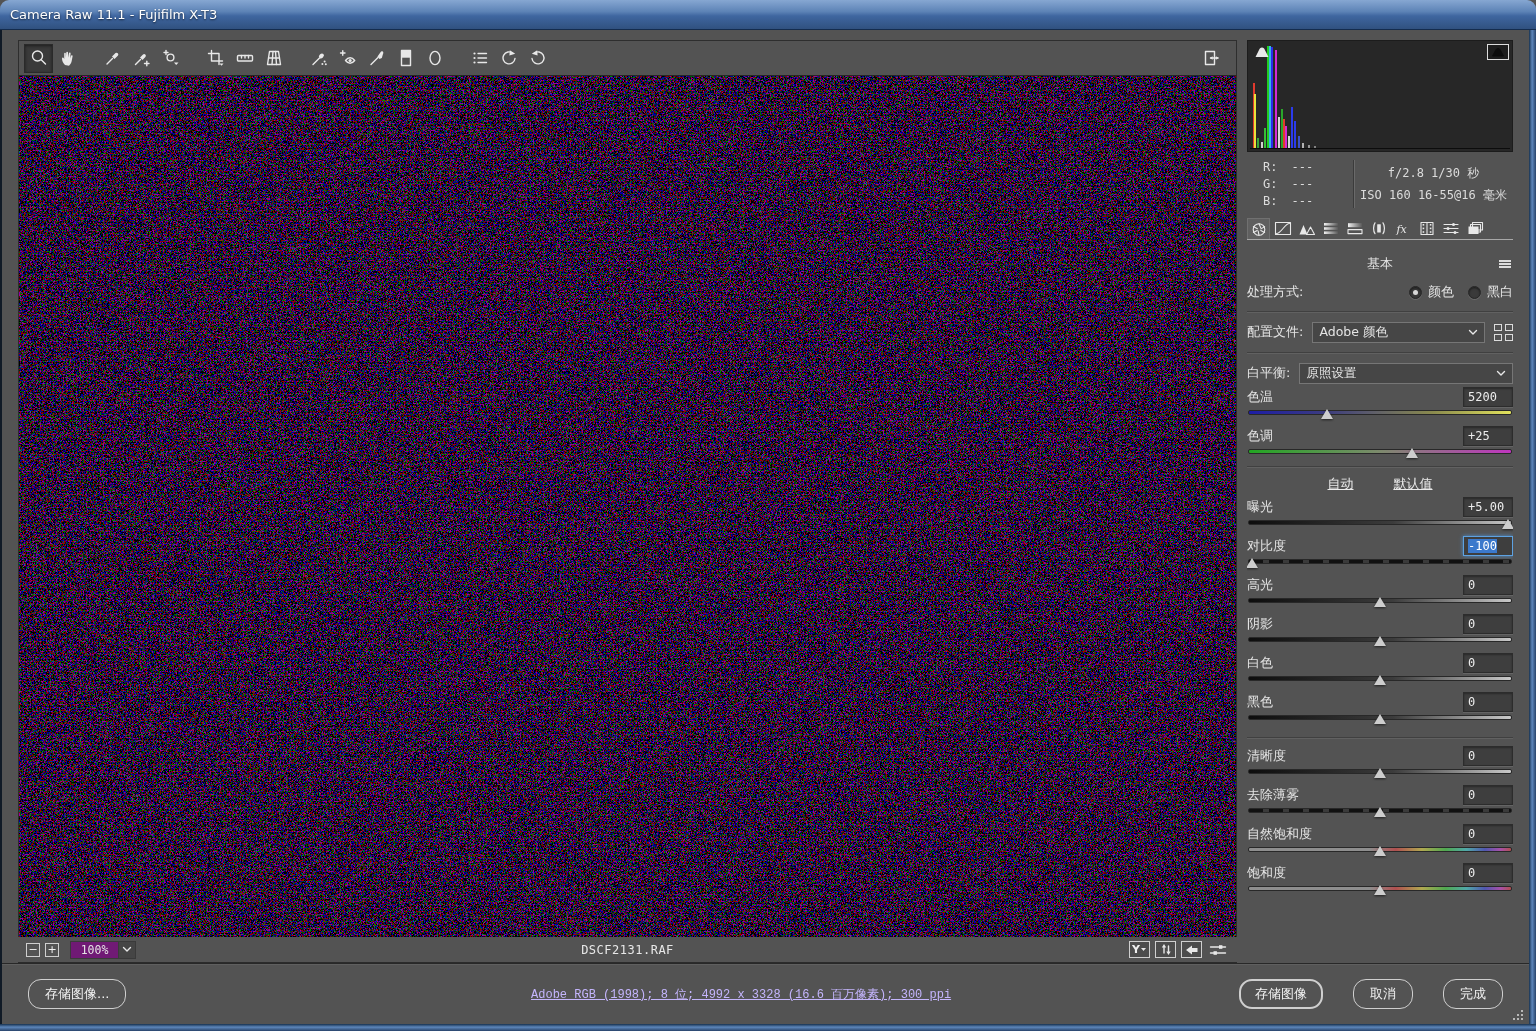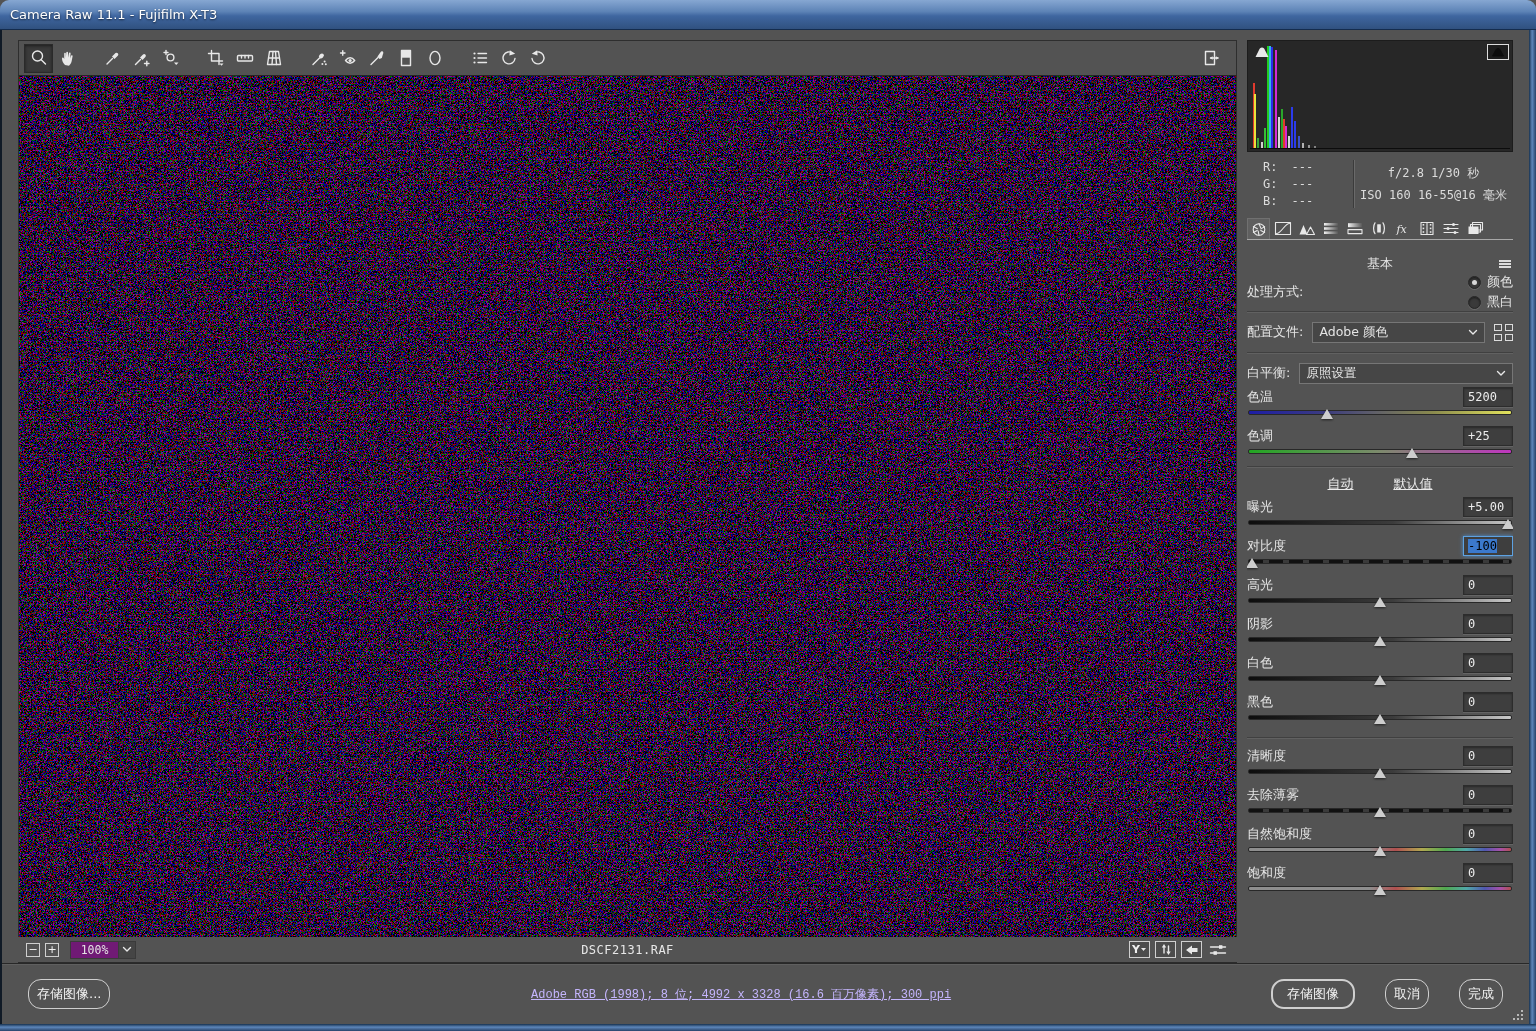--- a/index.html
+++ b/index.html
@@ -80,21 +80,21 @@
   .panel-header { position:relative; height:20px; display:flex; align-items:center; justify-content:center;
     font-size:13px; margin-top:14px; }
   .panel-menu-icon { position:absolute; right:2px; top:6px; width:12px; height:8px;
     border-top:2px solid #dcdcdc; border-bottom:2px solid #dcdcdc; }
   .panel-menu-icon::after { content:""; display:block; margin-top:1px; height:2px; background:#dcdcdc; }
 
   .panel-body { flex:1; font-size:13px; overflow:hidden; padding-top:6px; }
   .hdivider { height:1px; background:#404040; box-shadow:0 1px 0 #616161; margin:7px 0; }
 
   .row-treatment { display:flex; align-items:center; height:24px; }
-  .radio-group { margin-left:auto; display:flex; align-items:flex-start; gap:2px;flex-direction:column; }
+  .radio-group { margin-left:auto; display:flex; align-items:flex-start; gap:14px; }
   .radio-item { display:flex; align-items:center; gap:6px; }
   .radio { width:13px; height:13px; border-radius:50%; background:#3a3a3a; border:1px solid #262626;
     box-shadow:inset 0 1px 2px rgba(0,0,0,.55), 0 1px 0 rgba(255,255,255,.14); position:relative; }
   .radio.sel::after { content:""; position:absolute; left:3px; top:3px; width:5px; height:5px;
     border-radius:50%; background:#d9d9d9; }
 
   .row-select { display:flex; align-items:center; gap:9px; height:26px; }
   .select { flex:1; height:21px; background:#464646; border:1px solid #767676; display:flex;
     align-items:center; padding:0 6px; font-size:12.5px; position:relative; }
   .select .sel-val { flex:1; white-space:nowrap; overflow:hidden; }
@@ -105,37 +105,37 @@
 
   .links-row { display:flex; justify-content:center; gap:40px; height:20px; align-items:center; margin:2px 0 2px; }
   .link { text-decoration:underline; color:#eaeaea; }
 
   .slider-row { margin-bottom:5px; }
   .slider-top { display:flex; align-items:center; justify-content:space-between; height:21px; }
   .valbox { width:50px; height:20px; background:#3e3e3e; border:1px solid #2c2c2c;
     box-shadow:inset 0 1px 2px rgba(0,0,0,.35), 0 1px 0 rgba(255,255,255,.10);
     font-family:"DejaVu Sans Mono",monospace; font-size:12px; color:#ececec; padding:2px 4px 0; }
   .valbox.focused { border-color:#5da2e2; box-shadow:0 0 4px rgba(80,150,220,.9); }
-  .valbox .seltext { background:#3b79cc; color:#000000; }
+  .valbox .seltext { background:#3b79cc; color:#ffffff; }
   .trackwrap { position:relative; height:13px; }
   .track { position:absolute; left:1px; right:1px; top:3px; height:5px; border:1px solid #282828; border-radius:2px; }
   .track.t-dark { background:linear-gradient(90deg,#0d0d0d,#3c3c3c 55%,#c9c9c9); }
   .track.t-dash { background:repeating-linear-gradient(90deg,#111 0 14px,#3a3a3a 14px 20px); }
   .track.t-temp { background:linear-gradient(90deg,#1d1da6 0%,#3d3d7e 30%,#8a8a4e 70%,#e2e25c 100%); }
   .track.t-tint { background:linear-gradient(90deg,#22a622 0%,#7d8a6d 50%,#bf35bf 100%); }
   .track.t-sat  { background:linear-gradient(90deg,#8e8e8e 0%,#8e8e8e 46%,#b05050 56%,#b0a850 66%,#50a850 75%,#50a8a8 83%,#5058b0 90%,#a850a8 96%,#b05050 100%); }
   .thumb { position:absolute; top:2px; width:0; height:0; margin-left:-6px;
     border-left:6px solid transparent; border-right:6px solid transparent; border-bottom:10px solid #cdcdcd;
     filter:drop-shadow(0 1px 1px rgba(0,0,0,.6)); }
 
   
   .footer { height:61px; border-top:1px solid #282828; box-shadow:inset 0 1px 0 #5f5f5f;
     display:flex; align-items:center; position:relative; padding:0 26px; }
   .btn { border:1px solid #cfcfcf; border-radius:13px; background:transparent; color:#f2f2f2;
-    font-size:13px; padding:5px 8px; font-family:inherit; }
+    font-size:13px; padding:5px 16px; font-family:inherit; }
   .btn.default { border-width:2px; padding:4px 14px; }
   .footer-right { margin-left:auto; display:flex; gap:30px; }
   .center-link { position:absolute; left:48.4%; transform:translateX(-50%);
     font-family:Liberation Mono, monospace; font-size:12px; color:#c4b5fd; text-decoration:underline; }
   .grip { position:absolute; right:5px; bottom:4px; width:11px; height:11px; }
   .grip::before { content:""; position:absolute; inset:0;
     background:
       radial-gradient(circle at 9px 2px, #b8b8b8 1px, transparent 1.2px),
       radial-gradient(circle at 5px 6px, #b8b8b8 1px, transparent 1.2px),
       radial-gradient(circle at 9px 6px, #b8b8b8 1px, transparent 1.2px),

